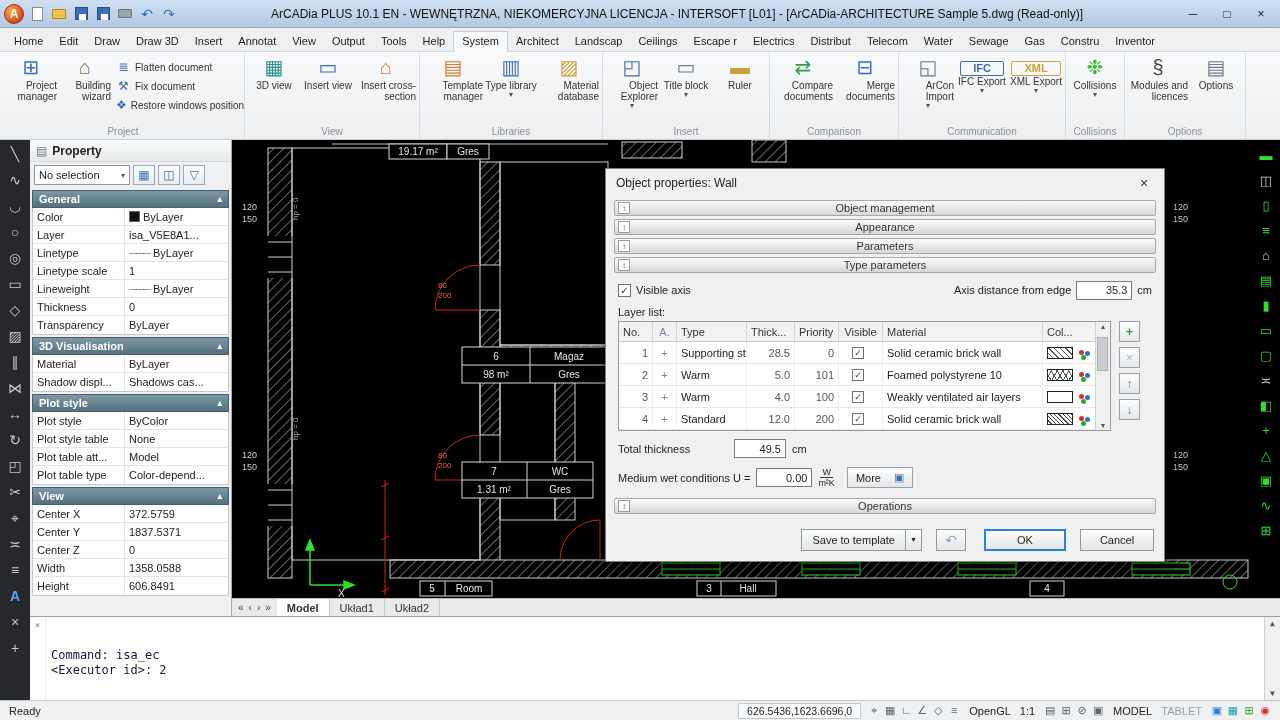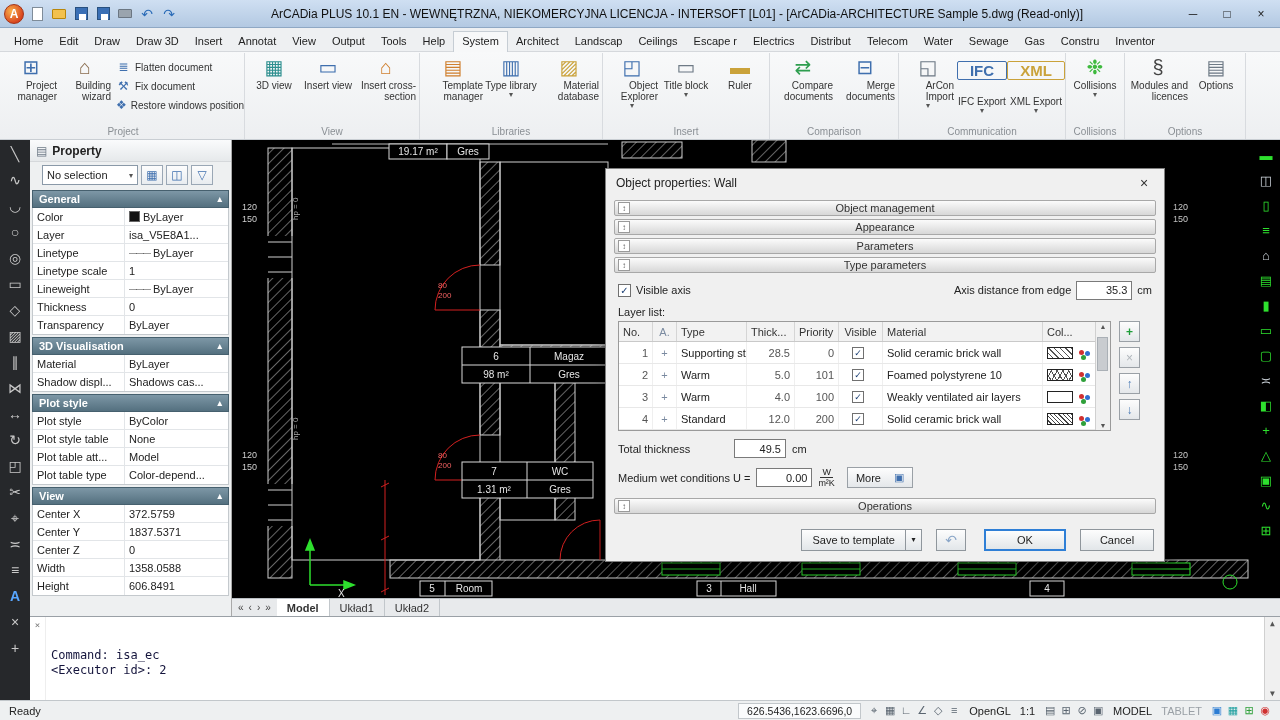--- a/index.html
+++ b/index.html
@@ -27,39 +27,39 @@
   .rtab.active { background:#f7f8f9; border:1px solid #c6cdd4; border-bottom:none; padding-bottom:5px; margin-bottom:-1px; }
 
   
   .ribbon { height:88px; background:linear-gradient(#f8f9fa,#edeff1); display:flex; border-bottom:1px solid #c9ced3; padding:1px 0 0 2px; }
   .rgroup { display:flex; flex-direction:column; padding:0 2px; border-right:1px solid #d8dbdf; }
   .rgroup-buttons { flex:1; display:flex; align-items:flex-start; }
   .rgroup-label { height:14px; line-height:14px; text-align:center; font-size:10px; color:#8a8f94; }
   .rbtn { width:54px; display:flex; flex-direction:column; align-items:center; padding:2px 1px 0; }
   .rbtn.w62 { width:62px; }
   .ricon { height:25px; font-size:20px; line-height:25px; }
-  .ricon.txticon { height:auto; font-size:15px; font-weight:bold; border:1.5px solid currentColor; border-radius:2px; padding:1px 12px; margin:6px 0 16px; line-height:1; }
+  .ricon.txticon { height:auto; font-size:11px; font-weight:bold; border:1.5px solid currentColor; border-radius:2px; padding:1px 12px; margin:6px 0 0; line-height:1; }
   .rlabel { font-size:10px; line-height:1.12; text-align:right; color:#333; }
   .dd { font-size:8px; color:#555; line-height:7px; }
   .rsmall-col { display:flex; flex-direction:column; gap:5px; padding:7px 2px 0 4px; width:130px; }
   .rsmall { display:flex; align-items:center; gap:4px; font-size:10px; color:#333; white-space:nowrap; }
   .sicon { width:15px; text-align:center; font-size:12px; }
   .ic-blue{color:#3f6fae}.ic-brown{color:#8a6d4f}.ic-orange{color:#d08030}.ic-gray{color:#6e7a86}
   .ic-green{color:#2e9e4f}.ic-gold{color:#caa23a}.ic-teal{color:#2e8f8f}.ic-multi{color:#3eba3e}.ic-dark{color:#444}
 
   
   .left-strip { position:absolute; left:0; top:140px; width:30px; height:560px; background:#26282b; display:flex; flex-direction:column; align-items:center; padding-top:4px; gap:6px; z-index:4; }
   .tool-icon { width:22px; height:20px; color:#c9c9c9; font-size:14px; display:flex; align-items:center; justify-content:center; }
   .h-accent { color:#58a6ff; font-weight:bold; }
 
   
   .prop-panel { position:absolute; left:30px; top:140px; width:202px; height:476px; background:#eef0f1; border-right:1px solid #a9a9a9; display:flex; flex-direction:column; z-index:3; }
   .prop-header { height:22px; display:flex; align-items:center; gap:5px; padding:0 6px; font-weight:bold; font-size:12px; background:linear-gradient(#fafbfc,#e6e9eb); border-bottom:1px solid #d5d8db; }
   .prop-header .picon { color:#6e7a86; font-size:12px; font-weight:normal; }
-  .prop-toolbar { height:26px; display:flex; align-items:center; gap:3px; padding:0 12px; }
+  .prop-toolbar { height:26px; display:flex; align-items:center; gap:3px; padding:0 4px; }
   .prop-select { width:96px; height:20px; background:#fff; border:1px solid #8a99a8; display:flex; align-items:center; justify-content:space-between; padding:0 4px; }
   .prop-select .sel-arrow { font-size:8px; color:#555; }
   .prop-tbtn { width:22px; height:20px; border:1px solid #9aa7b5; background:linear-gradient(#fdfdfd,#e8ecf0); display:flex; align-items:center; justify-content:center; font-size:12px; color:#3f6fae; }
   .prop-body { flex:1; padding:0 2px; overflow:hidden; }
   .psec-header { height:18px; background:linear-gradient(#7d97a6,#54707f); color:#fff; font-weight:bold; display:flex; align-items:center; justify-content:space-between; padding:0 6px; border:1px solid #46606e; margin-top:2px; }
   .sec-arrow { font-size:9px; }
   .psec-rows { background:#fff; border:1px solid #c4c9cd; border-top:none; }
   .prow { display:flex; height:18px; border-bottom:1px solid #e2e5e8; align-items:center; }
   .prow:last-child { border-bottom:none; }
   .prow-label { flex:0 0 92px; padding-left:4px; border-right:1px solid #e2e5e8; white-space:nowrap; overflow:hidden; height:100%; display:flex; align-items:center; }

